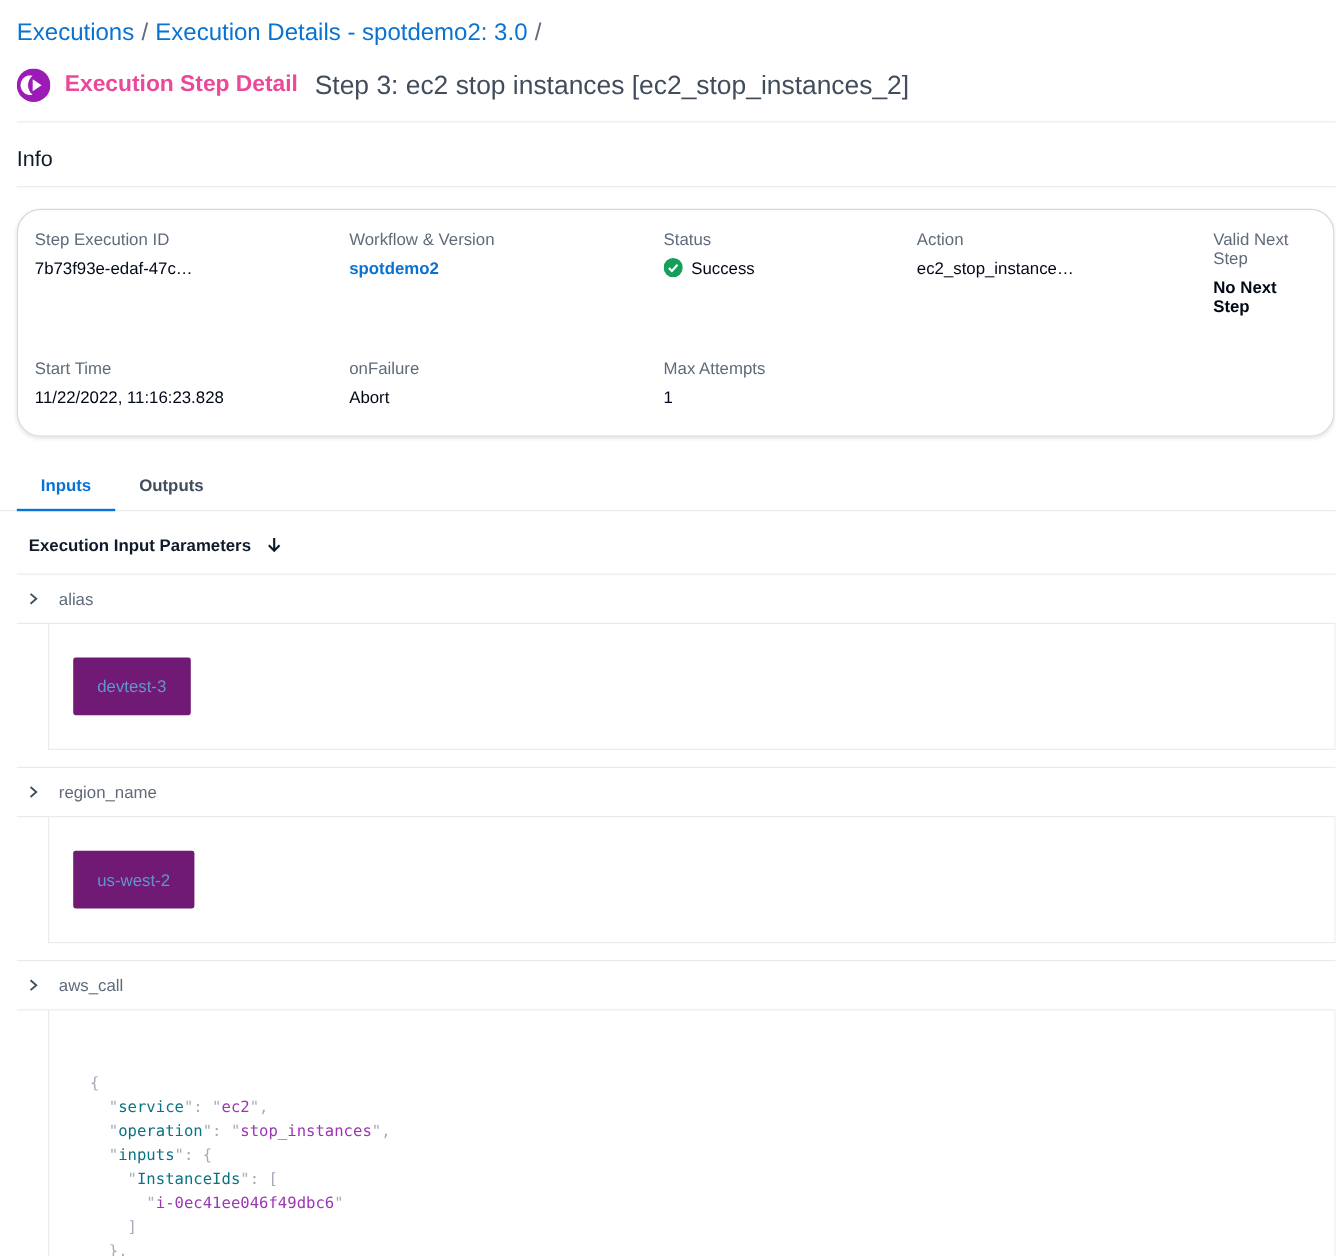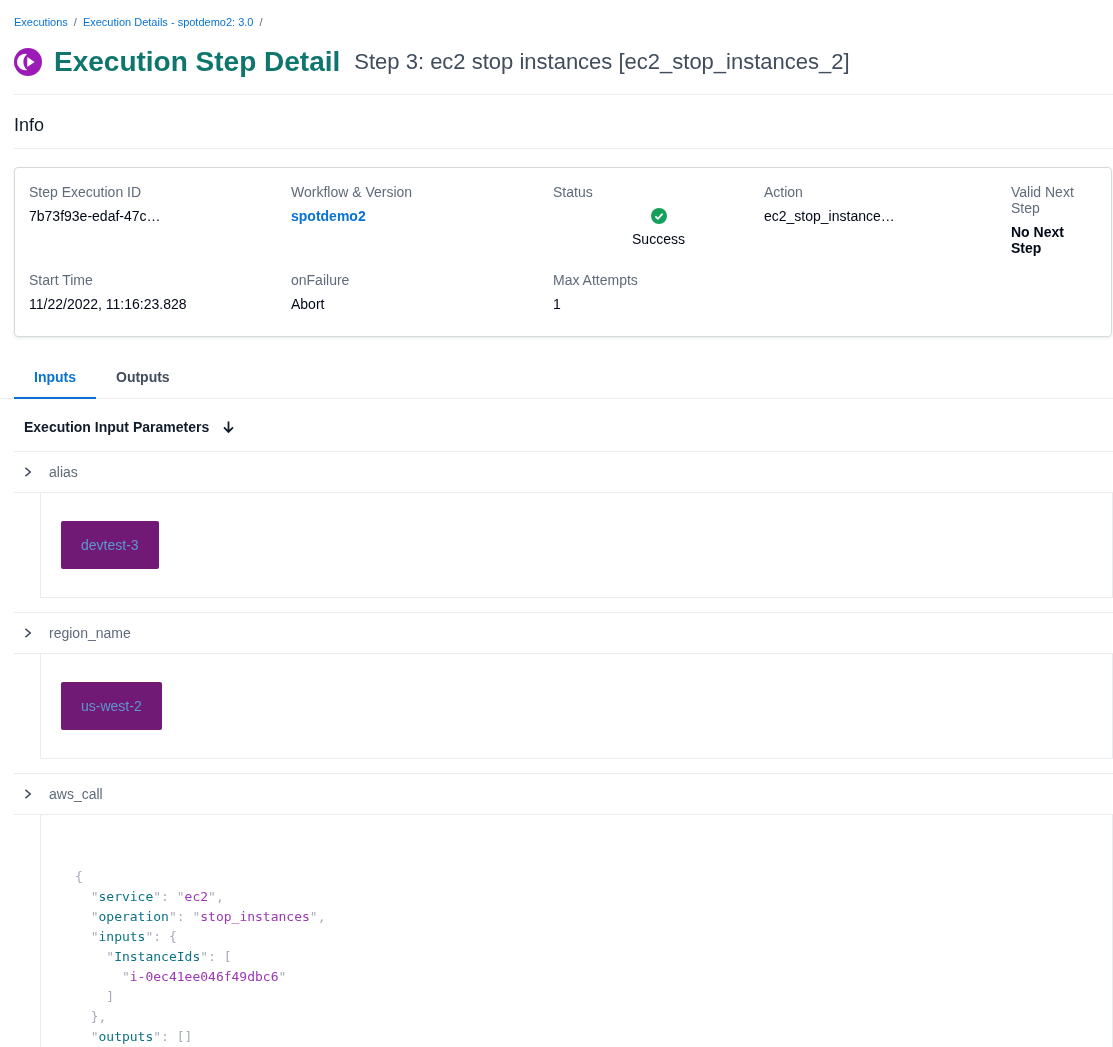--- a/index.html
+++ b/index.html
@@ -2,41 +2,41 @@
 <html><head>
 <meta charset="utf-8">
 <style>
   *{box-sizing:border-box;}
   html,body{margin:0;padding:0;}
   body{
     width:1113px;height:1047px;overflow:hidden;background:#fff;
     font-family:"Liberation Sans",sans-serif;color:#0f1b2a;font-size:14px;
   }
   
-  .breadcrumb{padding:16px 14px 4px;font-size:11px;}
+  .breadcrumb{padding:16px 14px 4px;font-size:20px;}
   .breadcrumb a{color:#0972d3;text-decoration:none;cursor:pointer;}
   .breadcrumb .sep{color:#5f6b7a;margin:0 6px;}
   
   .page-header{display:flex;align-items:center;gap:12px;padding:14px 14px 16px;}
-  .page-title{font-size:28px;font-weight:700;color:#0f766e;}
+  .page-title{font-size:19px;font-weight:700;color:#ec4899;}
   .page-subtitle{font-size:22px;font-weight:400;color:#414d5c;margin-left:2px;}
   hr.divider{border:none;border-top:1px solid #e9ebed;margin:0 0 0 14px;height:0;}
   
   .info-title{font-size:18px;font-weight:500;color:#0f1b2a;padding:20px 14px 12px;}
   .info-card{
-    margin:18px 1px 0 14px;border:1px solid #d5dbdb;border-radius:4px;
+    margin:18px 1px 0 14px;border:1px solid #d5dbdb;border-radius:20px;
     box-shadow:0 1px 3px rgba(0,28,36,.10);
     padding:16px 14px 24px;display:grid;
-    grid-template-columns:262px 262px 211px 247px 1fr;row-gap:16px;
+    grid-template-columns:262px 262px 211px 247px 1fr;row-gap:36px;
   }
   .field-label{color:#5f6b7a;margin-bottom:8px;font-size:14px;}
   .field-value{color:#000716;font-size:14px;}
   a.field-value.link{color:#0972d3;font-weight:700;text-decoration:none;cursor:pointer;display:inline-block;}
   .field-value.bold{font-weight:700;}
-  .status{display:flex;align-items:center;gap:7px;flex-direction:column;}
+  .status{display:flex;gap:7px;}
   
   .tabs{margin-top:26px;padding-left:14px;border-bottom:1px solid #e9ebed;display:flex;}
   .tab{padding:6px 20px 12px;font-weight:700;font-size:14px;cursor:pointer;}
   .tab.active{color:#0972d3;border-bottom:2px solid #0972d3;margin-bottom:-1px;}
   .tab.inactive{color:#414d5c;}
   
   .params-heading{display:flex;align-items:flex-start;gap:12px;padding:20px 14px 16px 24px;font-weight:700;font-size:14px;color:#0f1b2a;}
   .arrow-btn{display:inline-flex;align-items:center;cursor:pointer;}
   
   .section-row{display:flex;align-items:center;gap:16px;padding:12px 14px;padding-left:22px;cursor:pointer;}

